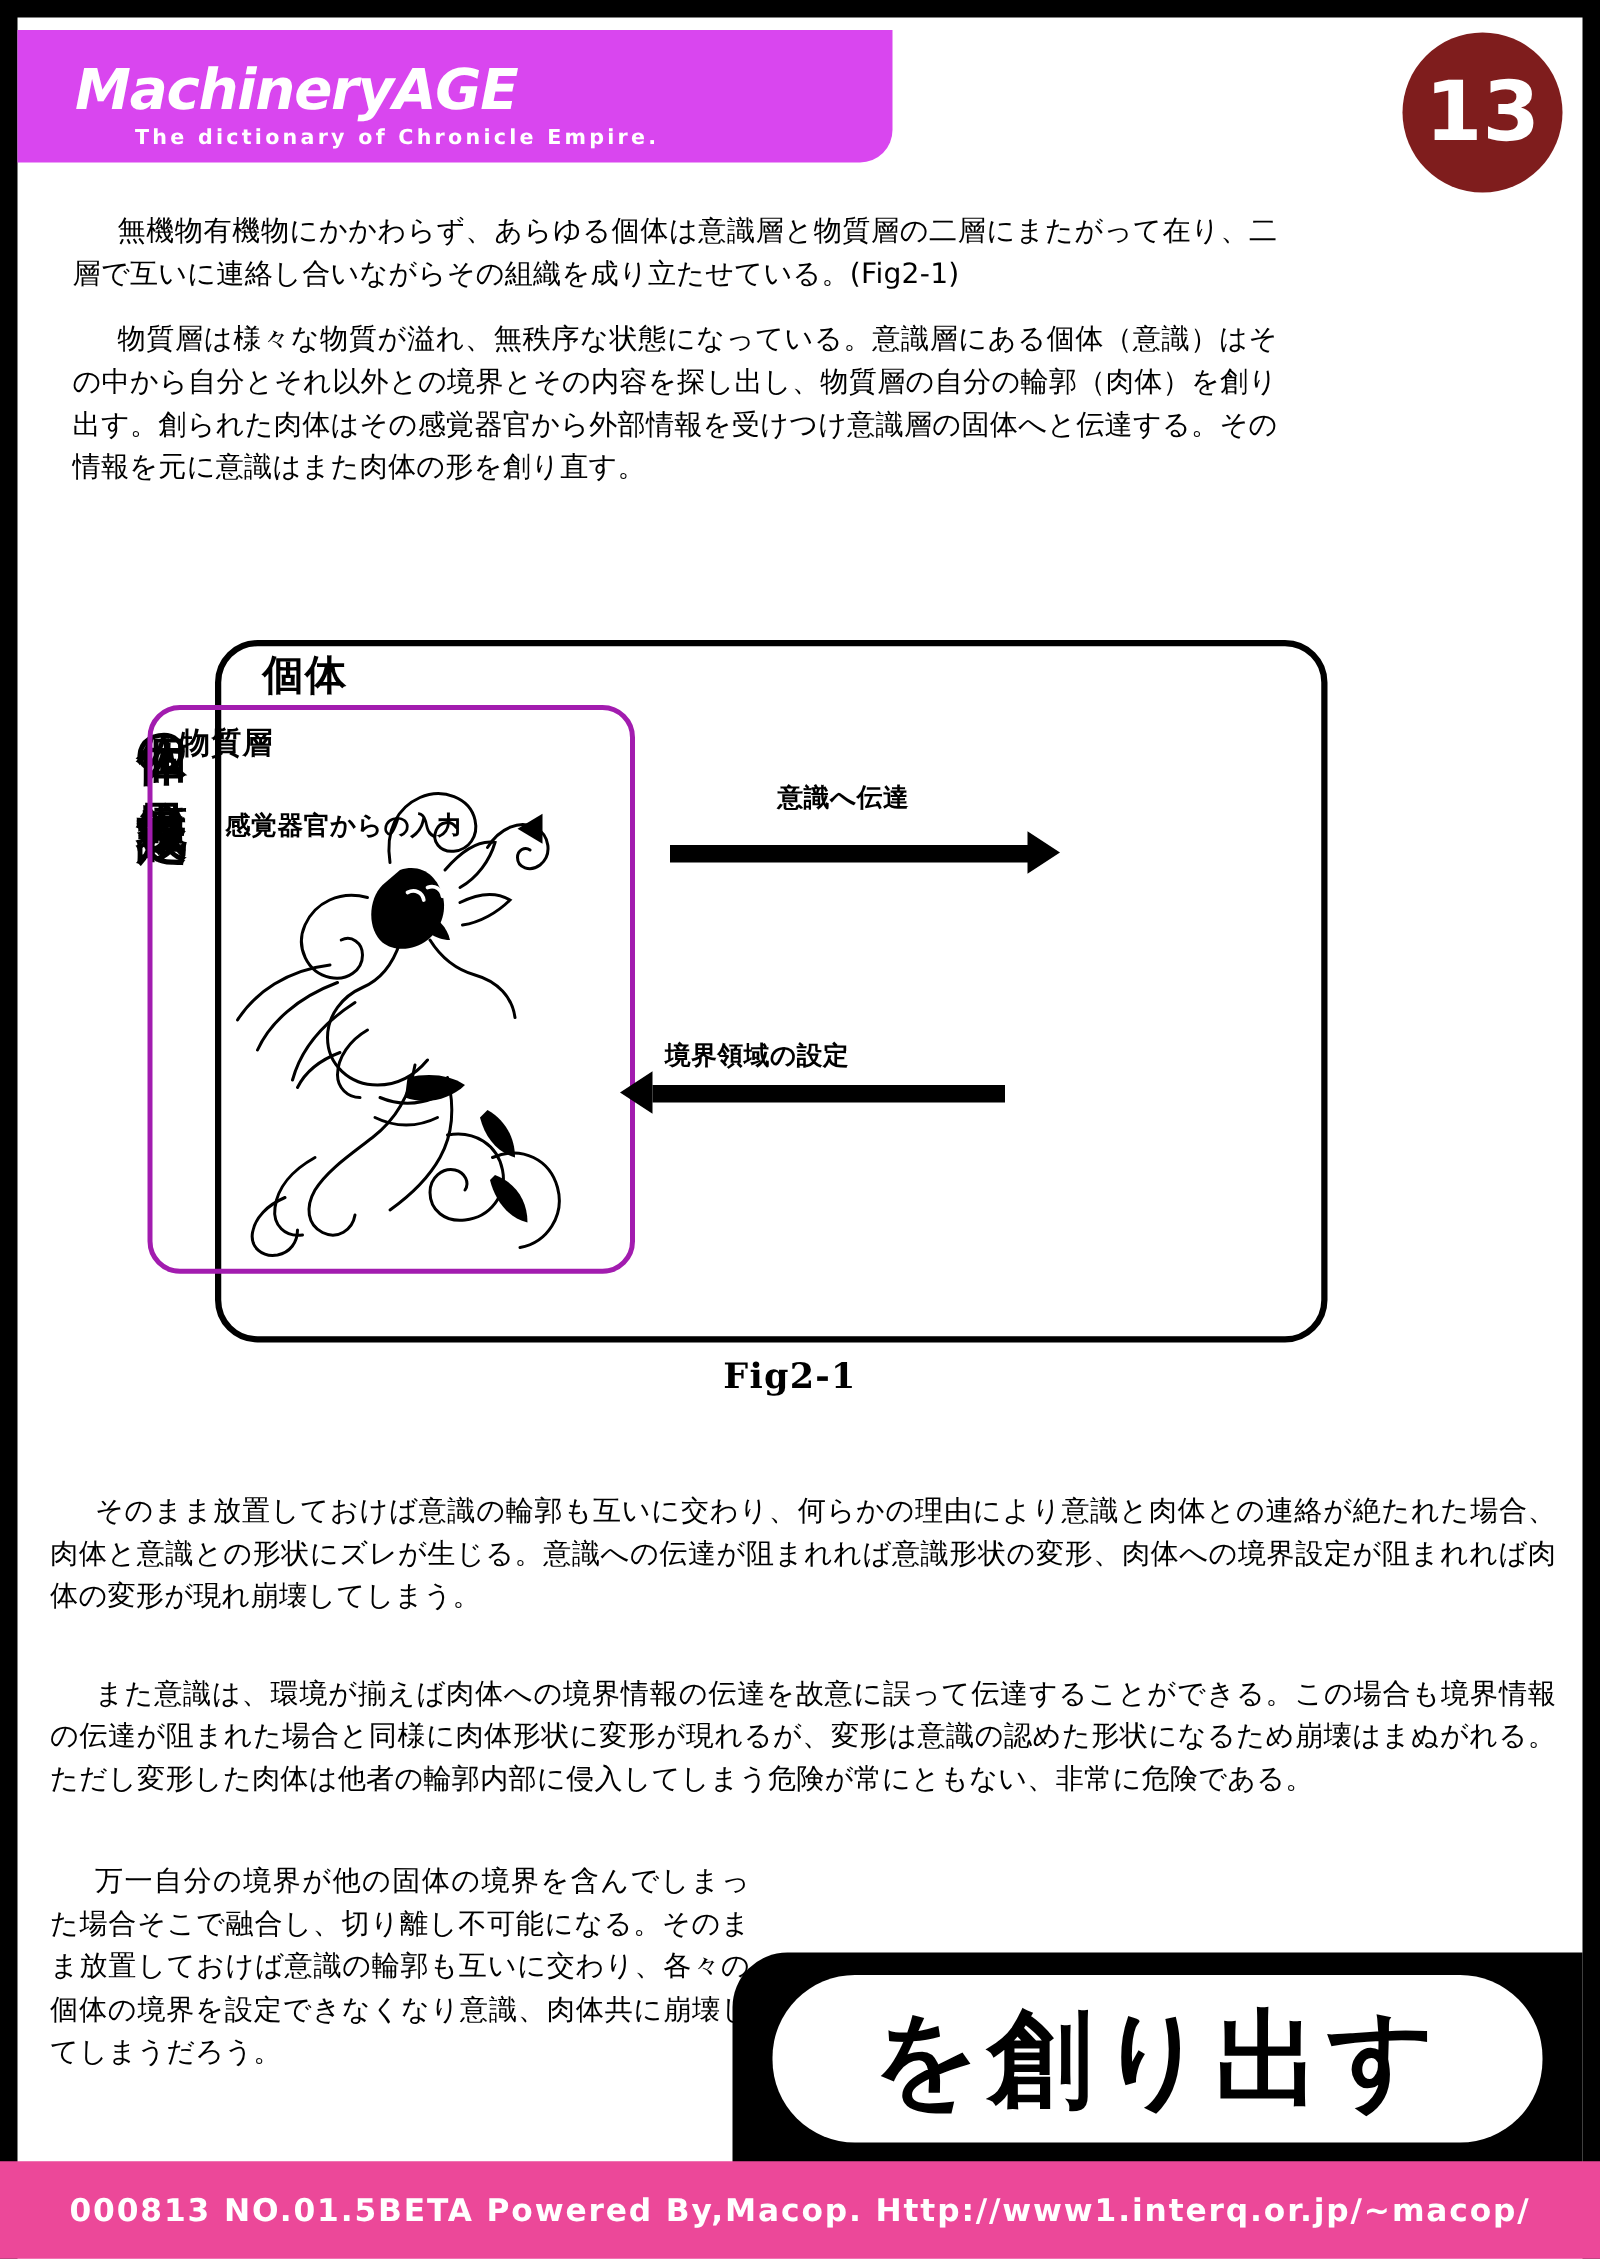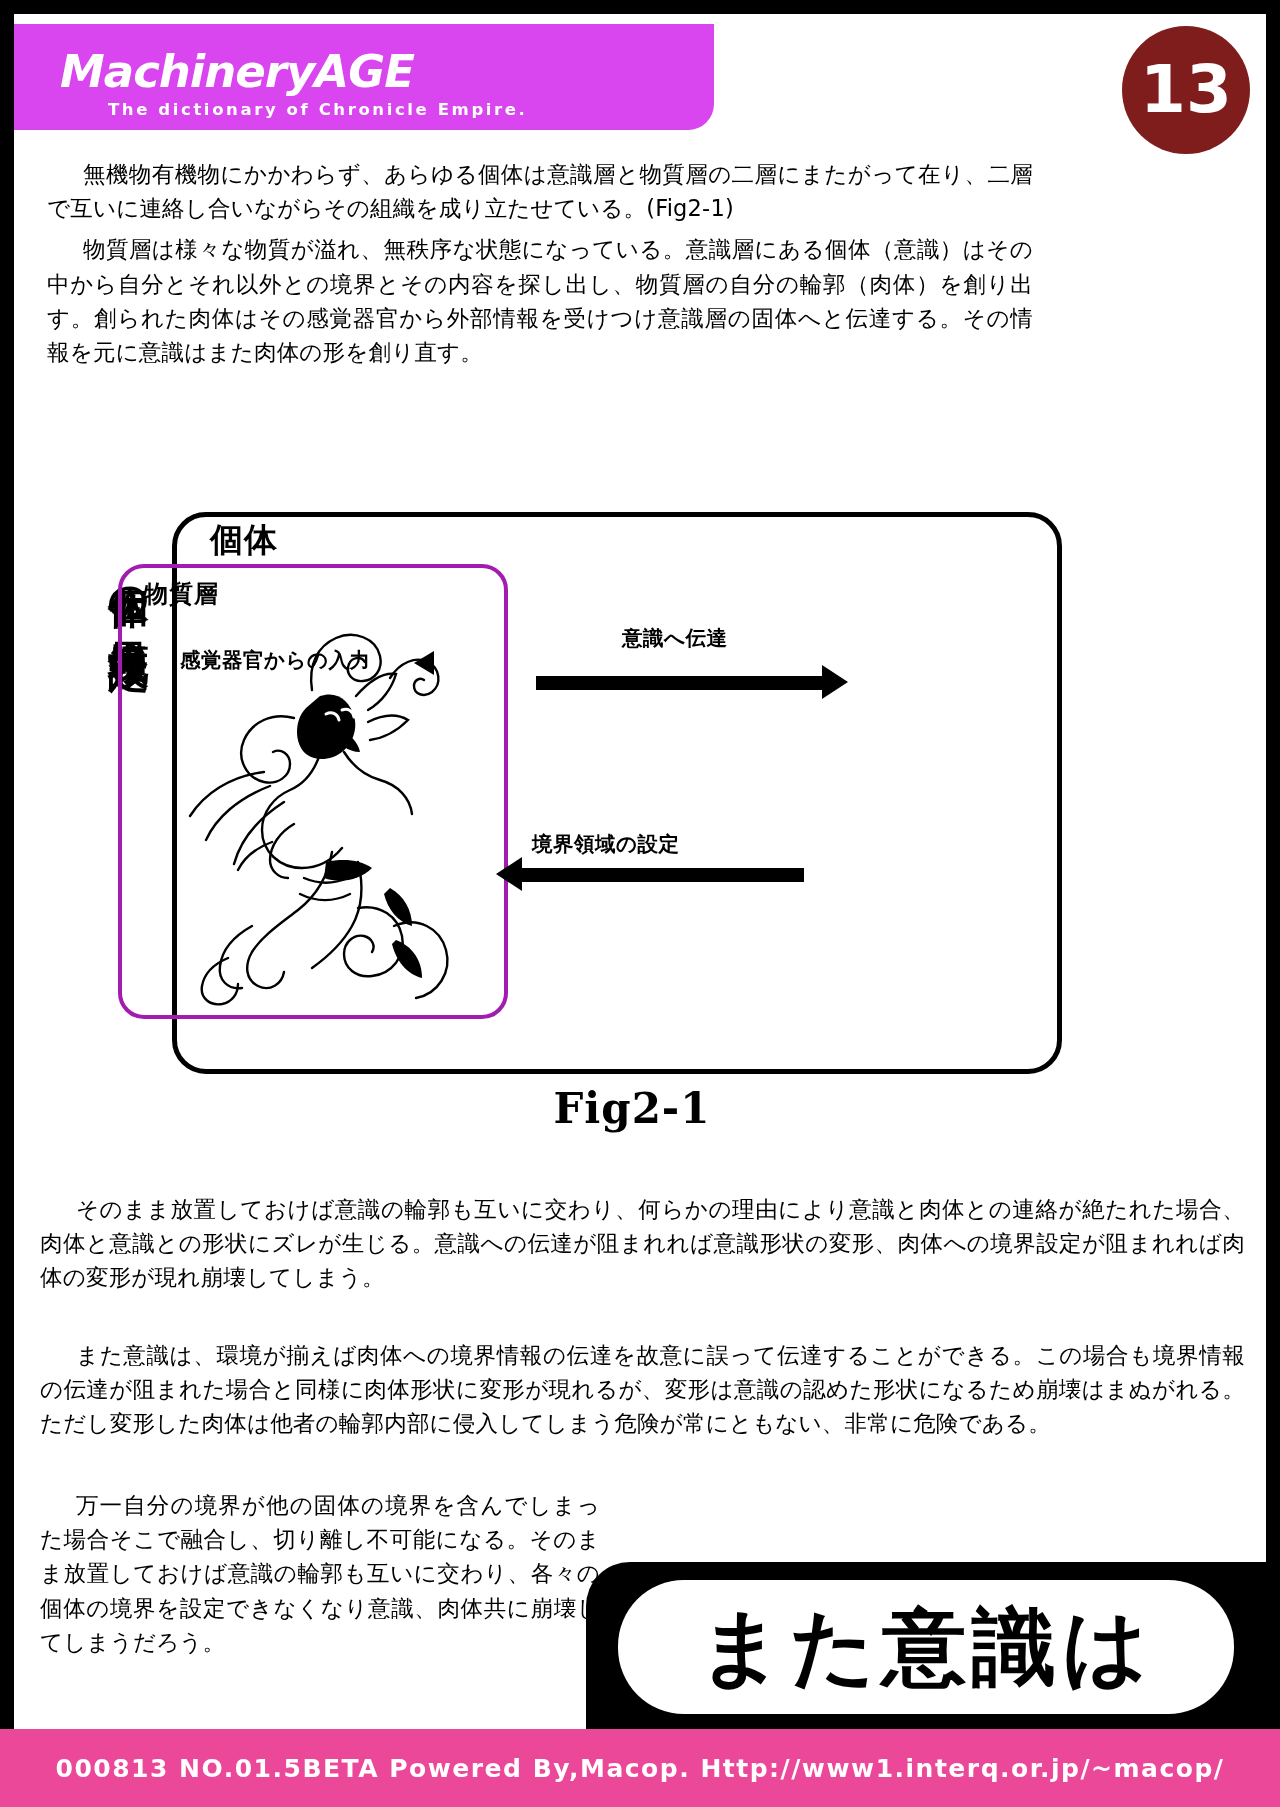--- a/index.html
+++ b/index.html
@@ -81,21 +81,21 @@
     line-height: 1.52;
     letter-spacing: 0.2px;
     text-align: justify;
     color: #000;
   }
   .p-indent { text-indent: 1.6em; }
 
   #para-block-top {
     left: 40px; top: 150px; width: 1000px;
   }
-  #para-block-top p { margin: 7px; }
+  #para-block-top p { margin: 18px; }
 
   
   .figure-wrap {
     position: absolute;
     left: 92px; top: 512px;
     width: 1080px; height: 660px;
   }
   .vertical-label {
     position: absolute;
     left: 0px; top: 44px;
@@ -177,21 +177,21 @@
     border-right: 20px solid #000;
   }
 
   .fig-number {
     position: absolute;
     left: 0; right: 0;
     top: 572px;
     text-align: center;
     font-family: "DejaVu Serif", serif;
     font-weight: bold;
-    font-size: 42px;
+    font-size: 28px;
     letter-spacing: 1px;
   }
 
   
   .art {
     position: absolute;
   }
   #art-body  { left: 22px;  top: 58px; }
   #art-mind  { left: 14px;  top: 42px; }
 
@@ -342,19 +342,19 @@
 <div class="body-text" id="para-block-bot">
   <p class="p-indent">また意識は、環境が揃えば肉体への境界情報の伝達を故意に誤って伝達することができる。この場合も境界情報の伝達が阻まれた場合と同様に肉体形状に変形が現れるが、変形は意識の認めた形状になるため崩壊はまぬがれる。ただし変形した肉体は他者の輪郭内部に侵入してしまう危険が常にともない、非常に危険である。</p>
 </div>
 
 <div class="body-text" id="para-block-last">
   <p class="p-indent">万一自分の境界が他の固体の境界を含んでしまった場合そこで融合し、切り離し不可能になる。そのまま放置しておけば意識の輪郭も互いに交わり、各々の個体の境界を設定できなくなり意識、肉体共に崩壊してしまうだろう。</p>
 </div>
 
 <div class="title-plate">
   <div class="title-plate-inner">
-    <span class="title-plate-text">また意識は</span>
+    <span class="title-plate-text">を創り出す</span>
   </div>
 </div>
 
 <div class="footer-bar">
   <span class="footer-text">000813 NO.01.5BETA  Powered By,Macop.  Http://www1.interq.or.jp/~macop/</span>
 </div>
 
 </body></html>

